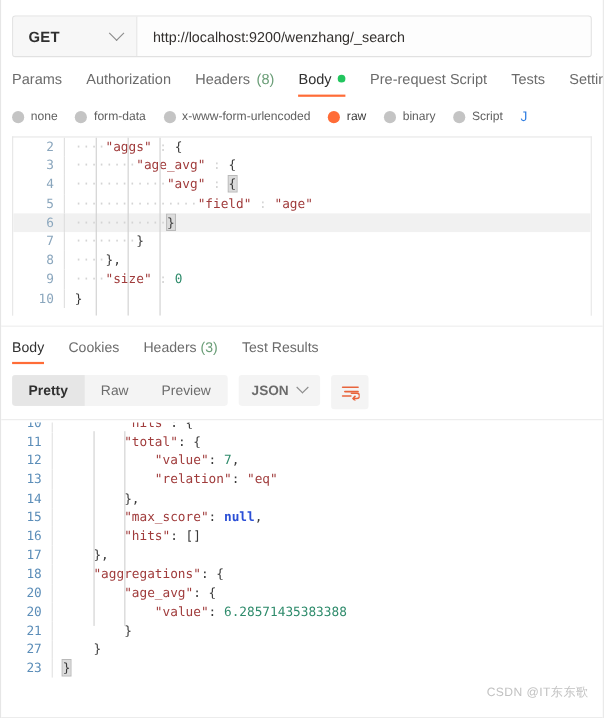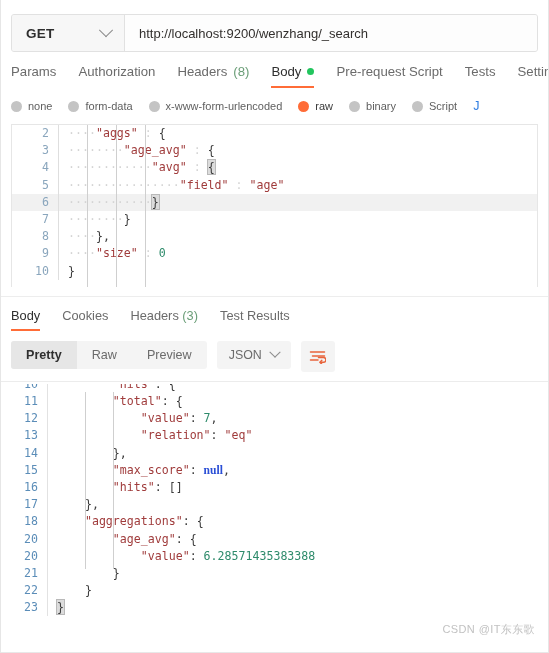--- a/index.html
+++ b/index.html
@@ -170,21 +170,21 @@
     flex: 1;
     padding-left: 9px;
     border-left: 1px solid #dedede;
     color: #3a3a3a;
     overflow: hidden;
   }
   .ws { color: #d4d4d4; }
   .k-key { color: #a03c3c; }
   .k-str { color: #a03c3c; }
   .k-num { color: #2e8b6b; }
-  .k-null { color: #2b4fd6; font-weight: bold; font-family: Liberation Serif, serif; }
+  .k-null { color: #2b4fd6; font-weight: bold; }
   .k-punc { color: #3a3a3a; }
   .brk-hl {
     background: #dcdcdc;
     outline: 1px solid #b9b9b9;
   }
   
   .guide {
     position: absolute;
     top: 0; bottom: 0;
     width: 1px;
@@ -245,21 +245,21 @@
     font-weight: bold;
   }
   .fmt-select {
     display: flex;
     align-items: center;
     gap: 9px;
     background: #f4f4f4;
     border-radius: 3px;
     padding: 7px 12px;
     font-size: 12.4px;
-    font-weight: normal;
+    font-weight: bold;
     color: #6b6b6b;
     cursor: pointer;
   }
   .chev-sm {
     width: 8px; height: 8px;
     border-right: 1.3px solid #8c8c8c;
     border-bottom: 1.3px solid #8c8c8c;
     transform: rotate(45deg) translate(-2px,-2px);
   }
   .icon-btn {
@@ -423,21 +423,21 @@
         <div class="cline"><div class="gutter gut-res">12</div><div class="ctext"><span>            </span><span class="k-key">"value"</span><span class="k-punc">: </span><span class="k-num">7</span><span class="k-punc">,</span></div></div>
         <div class="cline"><div class="gutter gut-res">13</div><div class="ctext"><span>            </span><span class="k-key">"relation"</span><span class="k-punc">: </span><span class="k-str">"eq"</span></div></div>
         <div class="cline"><div class="gutter gut-res">14</div><div class="ctext"><span>        </span><span class="k-punc">},</span></div></div>
         <div class="cline"><div class="gutter gut-res">15</div><div class="ctext"><span>        </span><span class="k-key">"max_score"</span><span class="k-punc">: </span><span class="k-null">null</span><span class="k-punc">,</span></div></div>
         <div class="cline"><div class="gutter gut-res">16</div><div class="ctext"><span>        </span><span class="k-key">"hits"</span><span class="k-punc">: </span><span class="k-punc">[]</span></div></div>
         <div class="cline"><div class="gutter gut-res">17</div><div class="ctext"><span>    </span><span class="k-punc">},</span></div></div>
         <div class="cline"><div class="gutter gut-res">18</div><div class="ctext"><span>    </span><span class="k-key">"aggregations"</span><span class="k-punc">: </span><span class="k-punc">{</span></div></div>
         <div class="cline"><div class="gutter gut-res">20</div><div class="ctext"><span>        </span><span class="k-key">"age_avg"</span><span class="k-punc">: </span><span class="k-punc">{</span></div></div>
         <div class="cline"><div class="gutter gut-res">20</div><div class="ctext"><span>            </span><span class="k-key">"value"</span><span class="k-punc">: </span><span class="k-num">6.28571435383388</span></div></div>
         <div class="cline"><div class="gutter gut-res">21</div><div class="ctext"><span>        </span><span class="k-punc">}</span></div></div>
-        <div class="cline"><div class="gutter gut-res">22</div><div class="ctext"><span>    </span><span class="k-punc">}</span></div></div>
+        <div class="cline"><div class="gutter gut-res">27</div><div class="ctext"><span>    </span><span class="k-punc">}</span></div></div>
         <div class="cline"><div class="gutter gut-res">23</div><div class="ctext"><span class="k-punc brk-hl">}</span></div></div>
       </div>
   <div class="guide" style="left: 84px; top: 10px; bottom: 60px;"></div>
       <div class="guide" style="left: 112px; top: 10px; bottom: 60px;"></div>
     </div>
 
   <div class="watermark">CSDN @IT东东歌</div>
   <div class="bottom-rule"></div>
 </div>
 

